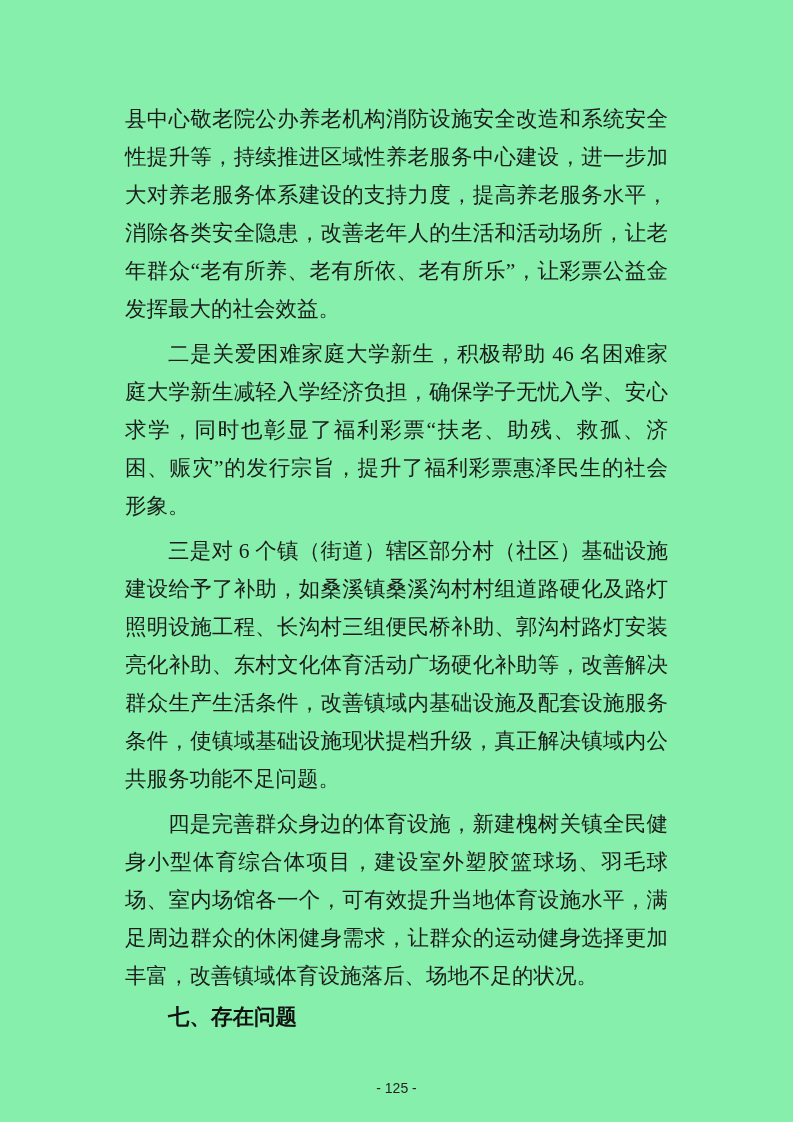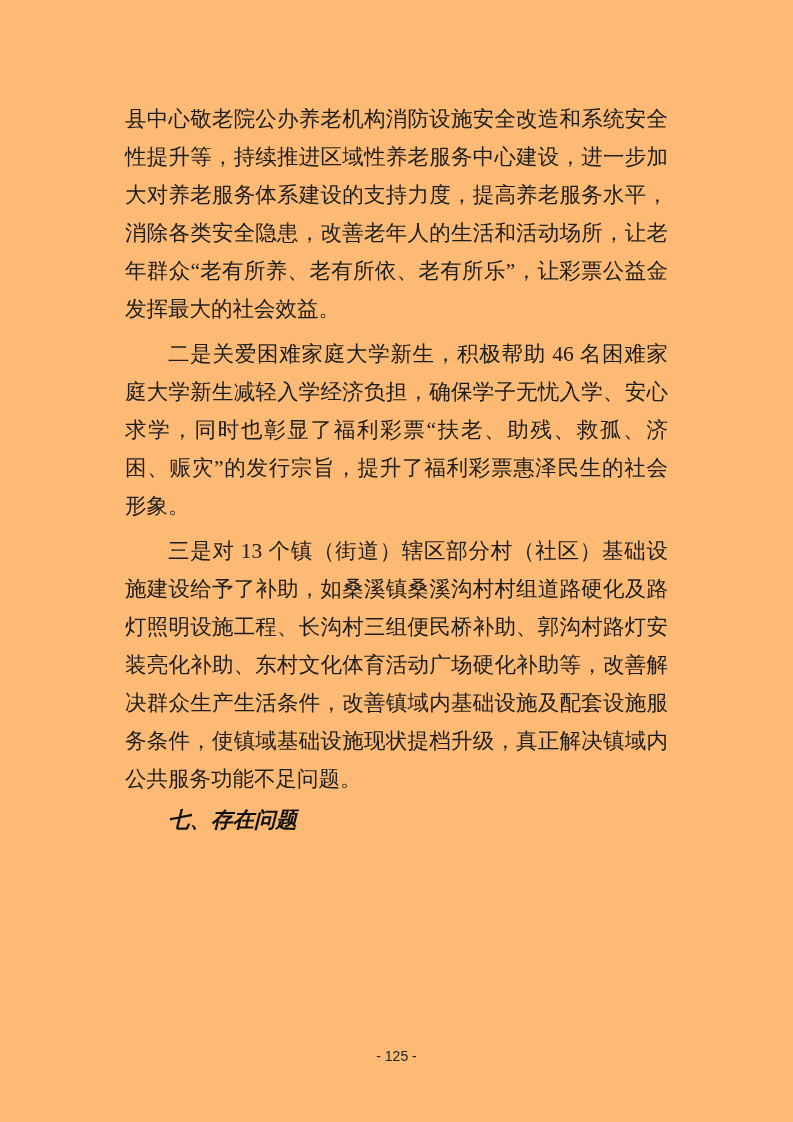--- a/index.html
+++ b/index.html
@@ -4,21 +4,21 @@
 <style>
   html, body {
     margin: 0;
     padding: 0;
     background: #ffffff;
   }
   .page {
     position: relative;
     width: 793px;
     height: 1122px;
-    background: #fdba74;
+    background: #86efac;
     overflow: hidden;
   }
   .content {
     position: absolute;
     left: 125px;
     top: 100px;
     width: 543px;
     font-family: "Liberation Serif", "DejaVu Serif", serif;
     font-size: 21.5px;
     line-height: 38px;
@@ -37,42 +37,42 @@
     text-indent: 0;
   }
   .section-heading {
     margin: 3px 0;
     font-family: "Liberation Sans", "DejaVu Sans", sans-serif;
     font-weight: bold;
     font-size: 21.5px;
     line-height: 38px;
     text-indent: 2em;
     color: #111111;
-    font-style: italic;
   }
   .page-footer {
     position: absolute;
     left: 0;
-    top: 1048px;
+    top: 1080px;
     width: 100%;
     text-align: center;
     font-family: "Liberation Sans", "DejaVu Sans", sans-serif;
     font-size: 14px;
     color: #222222;
   }
 </style>
 </head>
 <body>
 
 <div class="page">
 
   <div class="content">
     <p class="no-indent">县中心敬老院公办养老机构消防设施安全改造和系统安全性提升等，持续推进区域性养老服务中心建设，进一步加大对养老服务体系建设的支持力度，提高养老服务水平，消除各类安全隐患，改善老年人的生活和活动场所，让老年群众“老有所养、老有所依、老有所乐”，让彩票公益金发挥最大的社会效益。</p>
     <p class="indent">二是关爱困难家庭大学新生，积极帮助 46 名困难家庭大学新生减轻入学经济负担，确保学子无忧入学、安心求学，同时也彰显了福利彩票“扶老、助残、救孤、济困、赈灾”的发行宗旨，提升了福利彩票惠泽民生的社会形象。</p>
-    <p class="indent">三是对 13 个镇（街道）辖区部分村（社区）基础设施建设给予了补助，如桑溪镇桑溪沟村村组道路硬化及路灯照明设施工程、长沟村三组便民桥补助、郭沟村路灯安装亮化补助、东村文化体育活动广场硬化补助等，改善解决群众生产生活条件，改善镇域内基础设施及配套设施服务条件，使镇域基础设施现状提档升级，真正解决镇域内公共服务功能不足问题。</p>
+    <p class="indent">三是对 6 个镇（街道）辖区部分村（社区）基础设施建设给予了补助，如桑溪镇桑溪沟村村组道路硬化及路灯照明设施工程、长沟村三组便民桥补助、郭沟村路灯安装亮化补助、东村文化体育活动广场硬化补助等，改善解决群众生产生活条件，改善镇域内基础设施及配套设施服务条件，使镇域基础设施现状提档升级，真正解决镇域内公共服务功能不足问题。</p>
+    <p class="indent">四是完善群众身边的体育设施，新建槐树关镇全民健身小型体育综合体项目，建设室外塑胶篮球场、羽毛球场、室内场馆各一个，可有效提升当地体育设施水平，满足周边群众的休闲健身需求，让群众的运动健身选择更加丰富，改善镇域体育设施落后、场地不足的状况。</p>
     <h2 class="section-heading">七、存在问题</h2>
   </div>
 
   <div class="page-footer">
     <span>- 125 -</span>
   </div>
 
 </div>
 
 </body></html>

